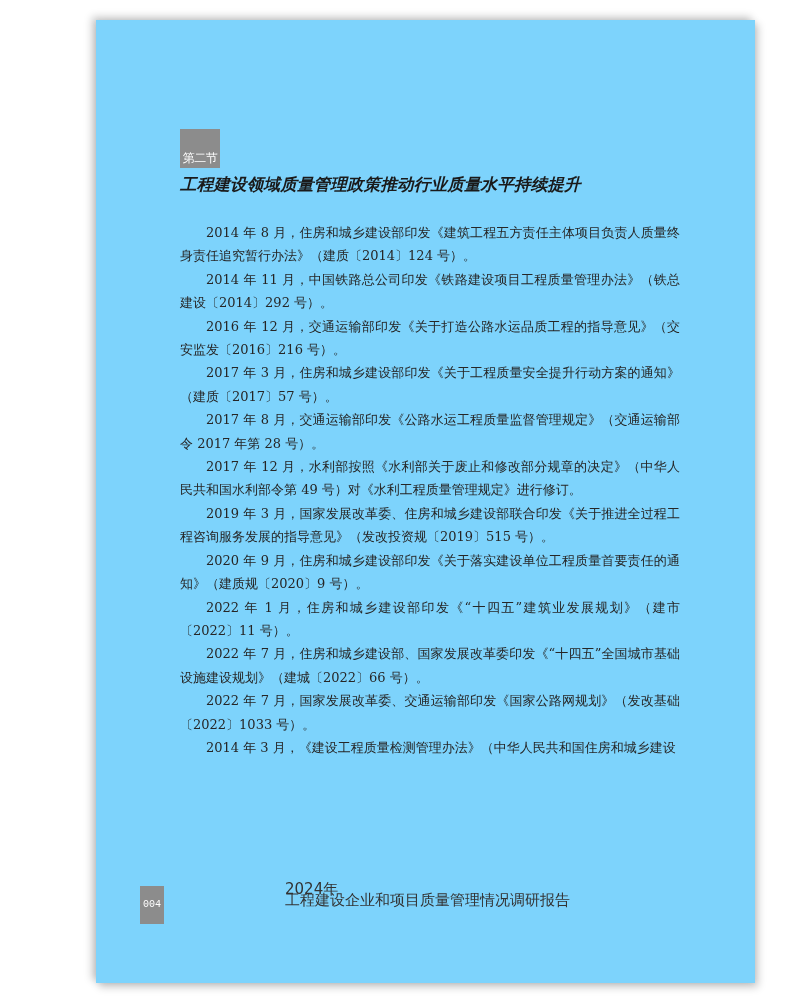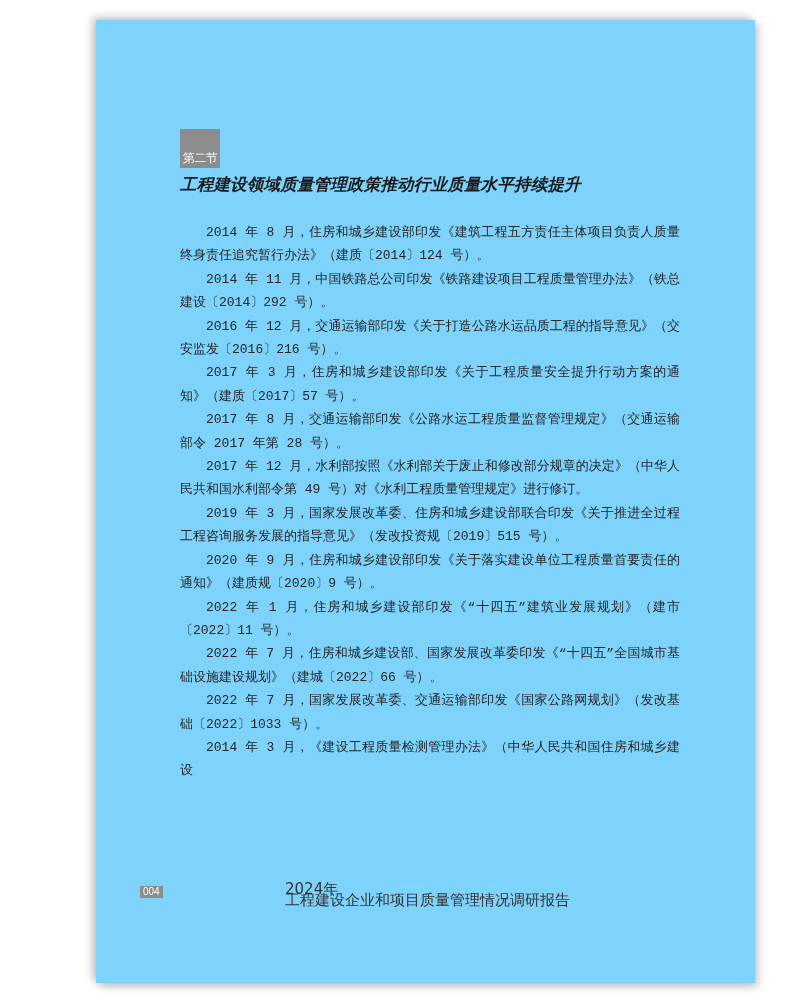--- a/index.html
+++ b/index.html
@@ -48,31 +48,30 @@
     left: 84px; top: 201px;
     width: 500px;
     font-size: 13px;
     color: #262626;
     line-height: 23.4px;
   }
   .para {
     margin: 0;
     text-indent: 26px;
     text-align: justify;
-    font-family: Liberation Mono, monospace;
   }
   .footer-pagenum {
     position: absolute;
     left: 44px; top: 866px;
     background: #8c8c8c;
     color: #ffffff;
-    font-family: Liberation Sans, sans-serif;
+    font-family: Liberation Mono, monospace;
     font-size: 10px;
     line-height: 12px;
-    padding: 0 3px;
+    padding: 13px 3px;
   }
   .footer-title {
     position: absolute;
     left: 189px; top: 864px;
     font-family: "DejaVu Sans", "Liberation Sans", sans-serif;
     font-size: 15px;
     color: #333333;
     line-height: 11px;
   }
 </style>

